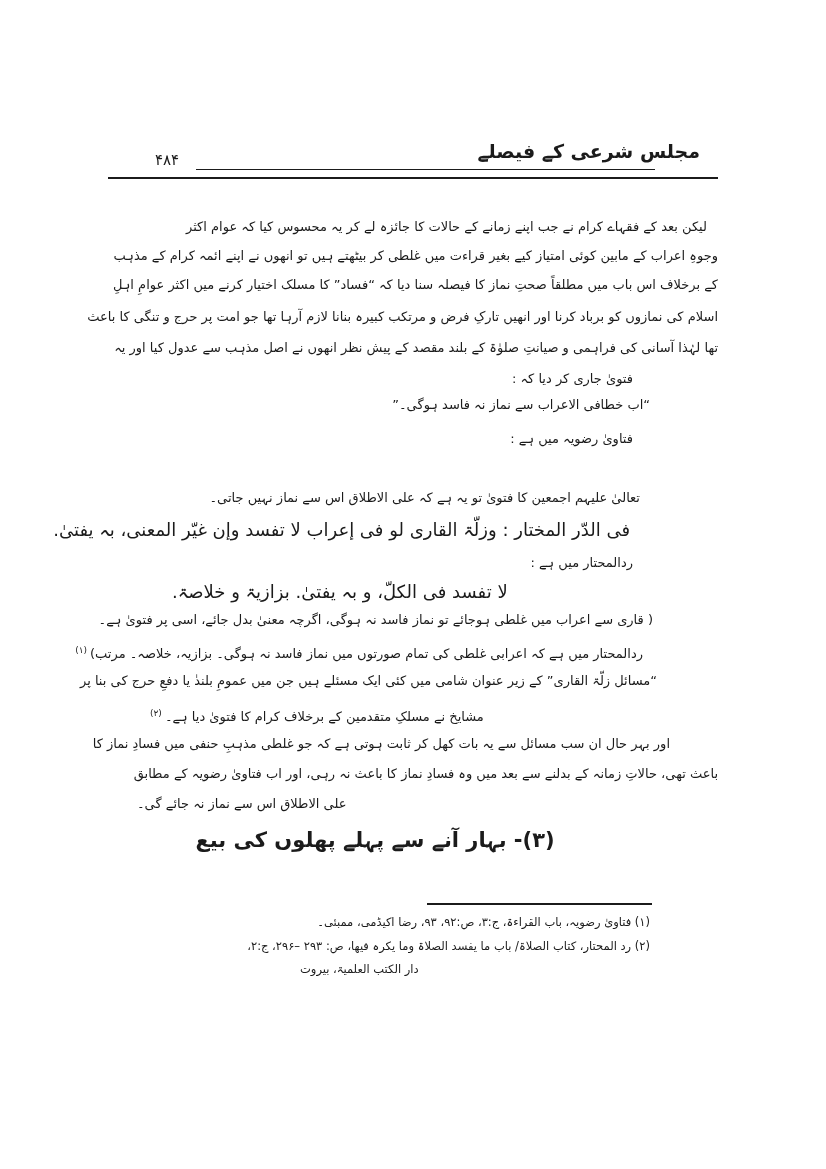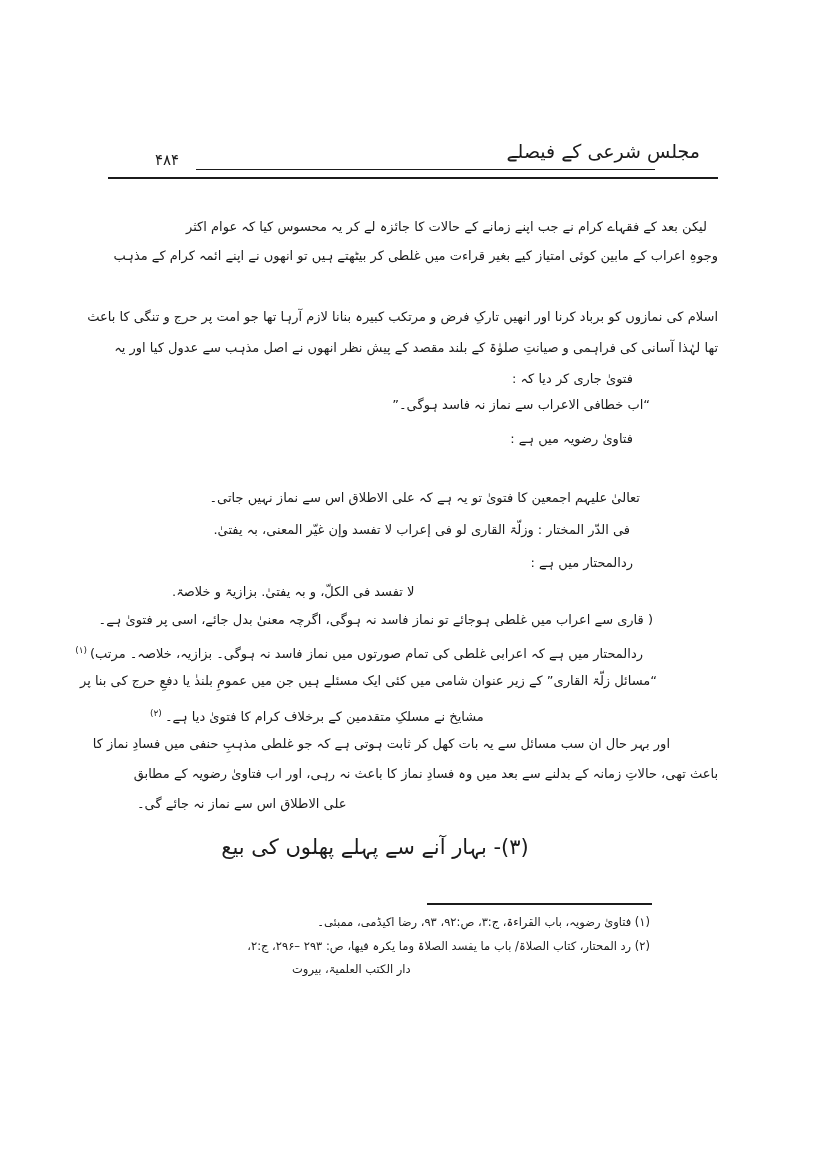--- a/index.html
+++ b/index.html
@@ -7,51 +7,52 @@
     position:relative;
     width:826px;height:1169px;
     background:#ffffff;
     font-family:"DejaVu Sans", sans-serif;
     color:#1b1b1b;
     overflow:hidden;
     direction:rtl;
   }
   .abs{position:absolute;white-space:nowrap;}
   .hdr-title{
-    font-size:19px;font-weight:normal;letter-spacing:-0.3px;
+    font-size:19px;font-weight:bold;letter-spacing:-0.3px;
   }
   .page-num{font-size:15px;font-weight:normal;}
   .rule{position:absolute;background:#1b1b1b;}
   .bl{
     position:absolute;white-space:nowrap;direction:rtl;
     font-size:13px;letter-spacing:-0.2px;line-height:22px;
   }
-  .naskh{font-size:13px;letter-spacing:0;}
+  .naskh{font-size:18px;letter-spacing:0;}
   .fnmark{font-size:9px;vertical-align:super;margin-right:3px;}
   .section-heading{
     position:absolute;direction:rtl;text-align:center;
-    font-size:21px;font-weight:normal;white-space:nowrap;margin-top:7px;
+    font-size:21px;font-weight:bold;white-space:nowrap;
   }
   .footnote{
     position:absolute;white-space:nowrap;direction:rtl;
     font-size:11.5px;letter-spacing:0;
   }
 </style>
 </head>
 <body>
 
 <div class="page">
 
   <div class="abs hdr-title" style="top:140px;right:126px">مجلس شرعی کے فیصلے</div>
   <div class="rule" style="top:169px;left:196px;width:459px;height:1px"></div>
   <div class="abs page-num" style="top:151px;left:155px">۴۸۴</div>
   <div class="rule" style="top:177px;left:108px;width:610px;height:2px"></div>
 
   <div class="bl" style="top:216px;right:119px">لیکن بعد کے فقہاے کرام نے جب اپنے زمانے کے حالات کا جائزہ لے کر یہ محسوس کیا کہ عوام اکثر</div>
   <div class="bl" style="top:245px;right:108px">وجوہِ اعراب کے مابین کوئی امتیاز کیے بغیر قراءت میں غلطی کر بیٹھتے ہیں تو انھوں نے اپنے ائمہ کرام کے مذہب</div>
+  <div class="bl" style="top:274px;right:108px">کے برخلاف اس باب میں مطلقاً صحتِ نماز کا فیصلہ سنا دیا کہ “فساد” کا مسلک اختیار کرنے میں اکثر عوامِ اہلِ</div>
   <div class="bl" style="top:306px;right:108px">اسلام کی نمازوں کو برباد کرنا اور انھیں تارکِ فرض و مرتکب کبیرہ بنانا لازم آرہا تھا جو امت پر حرج و تنگی کا باعث</div>
   <div class="bl" style="top:337px;right:108px">تھا لہٰذا آسانی کی فراہمی و صیانتِ صلوٰۃ کے بلند مقصد کے پیش نظر انھوں نے اصل مذہب سے عدول کیا اور یہ</div>
   <div class="bl" style="top:368px;right:193px">فتویٰ جاری کر دیا کہ :</div>
   <div class="bl" style="top:394px;right:176px">“اب خطافی الاعراب سے نماز نہ فاسد ہوگی۔”</div>
   <div class="bl" style="top:428px;right:193px">فتاویٰ رضویہ میں ہے :</div>
   <div class="bl" style="top:487px;right:186px">تعالیٰ علیہم اجمعین کا فتویٰ تو یہ ہے کہ علی الاطلاق اس سے نماز نہیں جاتی۔</div>
   <div class="bl naskh" style="top:519px;right:196px">فی الدّر المختار : وزلّۃ القاری لو فی إعراب لا تفسد وإن غیّر المعنی، بہ یفتیٰ.</div>
   <div class="bl" style="top:552px;right:193px">ردالمحتار میں ہے :</div>
   <div class="bl naskh" style="top:581px;left:172px">لا تفسد فی الکلّ، و بہ یفتیٰ. بزازیۃ و خلاصۃ.</div>
   <div class="bl" style="top:609px;right:173px">( قاری سے اعراب میں غلطی ہوجائے تو نماز فاسد نہ ہوگی، اگرچہ معنیٰ بدل جائے، اسی پر فتویٰ ہے۔</div>
@@ -64,15 +65,15 @@
   </div>
   <div class="bl" style="top:733px;right:156px">اور بہر حال ان سب مسائل سے یہ بات کھل کر ثابت ہوتی ہے کہ جو غلطی مذہبِ حنفی میں فسادِ نماز کا</div>
   <div class="bl" style="top:763px;right:108px">باعث تھی، حالاتِ زمانہ کے بدلنے سے بعد میں وہ فسادِ نماز کا باعث نہ رہی، اور اب فتاویٰ رضویہ کے مطابق</div>
   <div class="bl" style="top:793px;left:137px">علی الاطلاق اس سے نماز نہ جائے گی۔</div>
 
   <div class="section-heading" style="top:828px;left:175px;width:400px">(۳)- بہار آنے سے پہلے پھلوں کی بیع</div>
 
   <div class="rule" style="top:903px;right:174px;width:225px;height:2px"></div>
   <div class="footnote" style="top:915px;right:176px">(۱) فتاویٰ رضویہ، باب القراءۃ، ج:۳، ص:۹۲، ۹۳، رضا اکیڈمی، ممبئی۔</div>
   <div class="footnote" style="top:939px;right:176px">(۲) رد المحتار، کتاب الصلاۃ/ باب ما یفسد الصلاۃ وما یکرہ فیھا، ص: ۲۹۳ –۲۹۶، ج:۲،</div>
-  <div class="footnote" style="top:962px;left:292px">دار الکتب العلمیۃ، بیروت</div>
+  <div class="footnote" style="top:962px;left:300px">دار الکتب العلمیۃ، بیروت</div>
 
 </div>
 
 </body></html>

